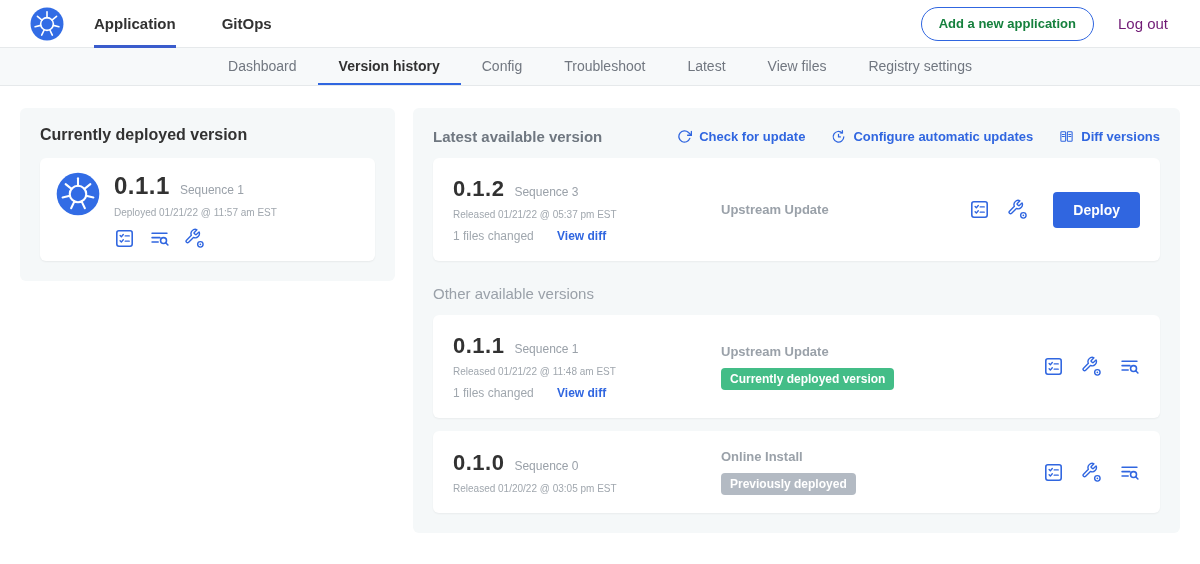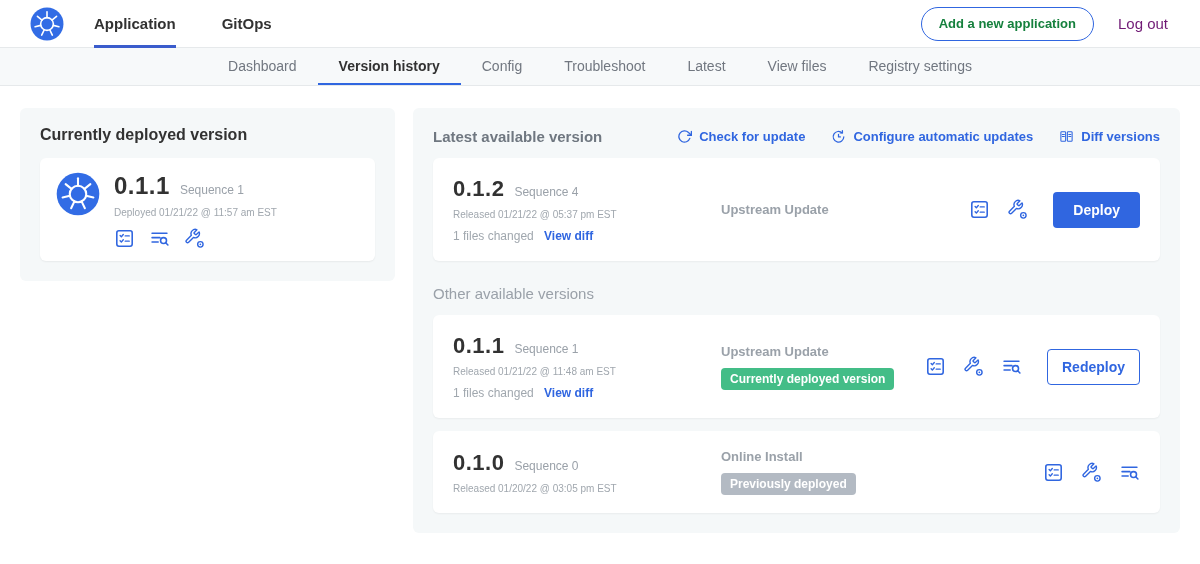--- a/index.html
+++ b/index.html
@@ -59,21 +59,21 @@
   .latest-heading { margin: 0; font-size: 15px; font-weight: 700; color: #6f7780; }
   .header-actions { margin-left: auto; display: flex; align-items: center; gap: 26px; }
   .action-link { display: flex; align-items: center; gap: 7px; color: #3066e0;
                  font-size: 13px; font-weight: 700; cursor: pointer; text-decoration: none; }
 
   .version-card { background: #fff; border-radius: 6px; padding: 18px 20px;
                   display: flex; align-items: center; margin-top: 13px;
                   box-shadow: 0 1px 2px rgba(0,0,0,0.05); }
   .v-info { width: 258px; flex: none; }
   .files-line { margin-top: 9px; font-size: 12px; color: #a0a7ae; }
-  .view-diff { color: #3066e0; font-weight: 700; margin-left: 7px; cursor: pointer;
+  .view-diff { color: #3066e0; font-weight: 700; margin-left: 20px; cursor: pointer;
                text-decoration: none; font-size: 12px; }
   .v-source { flex: 1; padding-left: 10px; }
   .source-label { font-size: 13px; font-weight: 700; color: #9aa1a9; }
   .badge { display: inline-block; margin-top: 9px; padding: 4px 9px; border-radius: 4px;
            font-size: 12px; font-weight: 700; color: #fff; }
   .badge-green { background: #43bd87; }
   .badge-gray  { background: #b3bac3; }
   .v-actions { display: flex; align-items: center; gap: 17px; }
   .btn-primary { font-family: inherit; background: #3066e0; color: #fff; border: none;
                  border-radius: 4px; font-size: 14px; font-weight: 700;
@@ -229,21 +229,21 @@
             </svg>
           <span>Diff versions</span>
         </a>
       </div>
     </div>
 
     <div class="version-card">
       <div class="v-info">
         <div class="version-line">
           <span class="version-num">0.1.2</span>
-          <span class="sequence">Sequence 4</span>
+          <span class="sequence">Sequence 3</span>
         </div>
         <div class="released">Released 01/21/22 @ 05:37 pm EST</div>
         <div class="files-line">
           <span>1 files changed</span>
           <a class="view-diff">View diff</a>
         </div>
       </div>
       <div class="v-source">
         <div class="source-label">Upstream Update</div>
       </div>
@@ -279,21 +279,20 @@
       <div class="v-actions">
         <svg class="ic" viewBox="0 0 24 24">
             <use href="#sym-checklist"></use>
           </svg>
         <svg class="ic" viewBox="0 0 24 24">
             <use href="#sym-wrench"></use>
           </svg>
         <svg class="ic" viewBox="0 0 24 24">
             <use href="#sym-logs"></use>
           </svg>
-        <button class="btn-outline">Redeploy</button>
       </div>
     </div>
 
     <div class="version-card">
       <div class="v-info">
         <div class="version-line">
           <span class="version-num">0.1.0</span>
           <span class="sequence">Sequence 0</span>
         </div>
         <div class="released">Released 01/20/22 @ 03:05 pm EST</div>

